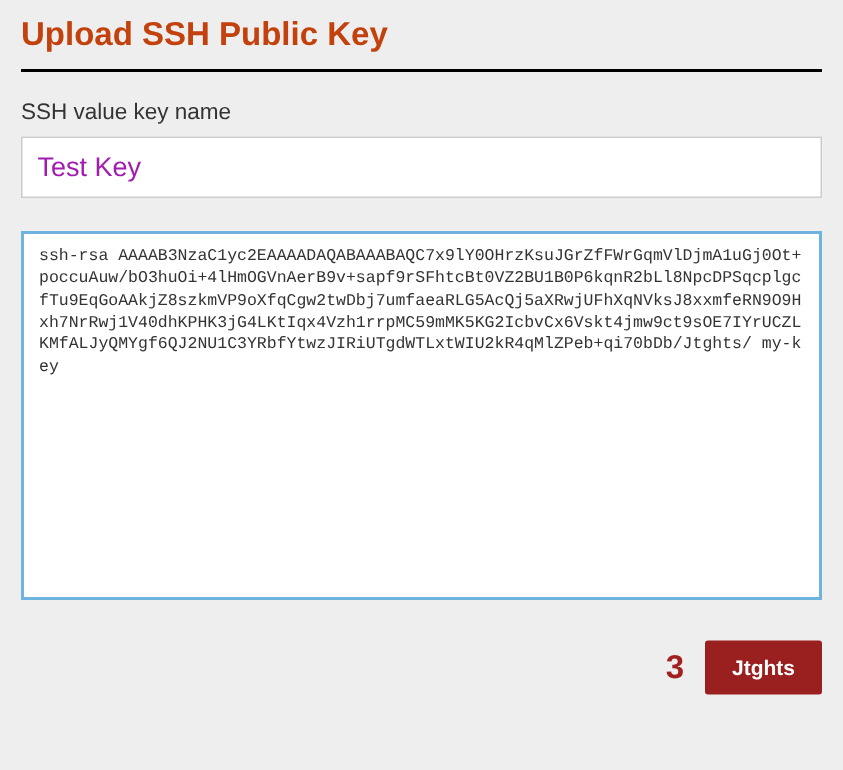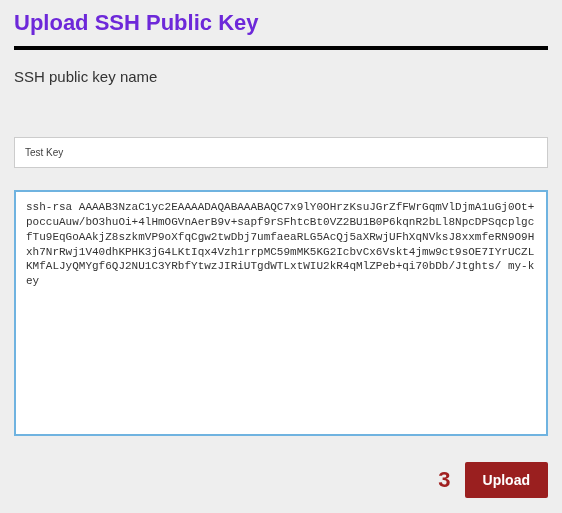--- a/index.html
+++ b/index.html
@@ -11,41 +11,40 @@
       font-family: -apple-system, BlinkMacSystemFont, "Segoe UI", Arial, sans-serif;
       background: #eeeeee;
       width: 562px;
       height: 513px;
       padding: 10px 14px;
       color: #333;
     }
     .page-title {
       font-size: 22px;
       font-weight: 600;
-      color: #6d28d9;
+      color: #c2410c;
       padding-bottom: 10px;
-      border-bottom: 4px solid #000000;
+      border-bottom: 2px solid #000000;
       margin-bottom: 18px;
     }
     .field-label {
       font-size: 15px;
       color: #333;
       margin-bottom: 8px;
       display: block;
     }
     .text-input {
       width: 100%;
       padding: 9px 10px;
-      font-size: 10px;
+      font-size: 18px;
       border: 1px solid #ccc;
       background: #fff;
       font-family: inherit;
-      color: #404040;
+      color: #a21caf;
       outline: none;
-      margin-top: 44px;
     }
     .field-block {
       margin-bottom: 22px;
     }
     .textarea-input {
       width: 100%;
       height: 246px;
       padding: 8px 10px;
       font-size: 11px;
       font-family: "Courier New", Courier, monospace;
@@ -80,24 +79,24 @@
       cursor: pointer;
       border-radius: 2px;
     }
   </style>
 </head>
 <body>
 
 <h1 class="page-title">Upload SSH Public Key</h1>
 
 <div class="field-block">
-  <label class="field-label">SSH public key name</label>
+  <label class="field-label">SSH value key name</label>
   <input type="text" class="text-input" value="Test Key" style="">
 </div>
 
 <div class="field-block">
   <textarea class="textarea-input" style="">ssh-rsa AAAAB3NzaC1yc2EAAAADAQABAAABAQC7x9lY0OHrzKsuJGrZfFWrGqmVlDjmA1uGj0Ot+poccuAuw/bO3huOi+4lHmOGVnAerB9v+sapf9rSFhtcBt0VZ2BU1B0P6kqnR2bLl8NpcDPSqcplgcfTu9EqGoAAkjZ8szkmVP9oXfqCgw2twDbj7umfaeaRLG5AcQj5aXRwjUFhXqNVksJ8xxmfeRN9O9Hxh7NrRwj1V40dhKPHK3jG4LKtIqx4Vzh1rrpMC59mMK5KG2IcbvCx6Vskt4jmw9ct9sOE7IYrUCZLKMfALJyQMYgf6QJ2NU1C3YRbfYtwzJIRiUTgdWTLxtWIU2kR4qMlZPeb+qi70bDb/Jtghts/ my-key</textarea>
 </div>
 
 <div class="bottom-row">
   <span class="step-number">3</span>
-  <button class="create-btn">Upload</button>
+  <button class="create-btn">Jtghts</button>
 </div>
 
 </body></html>

